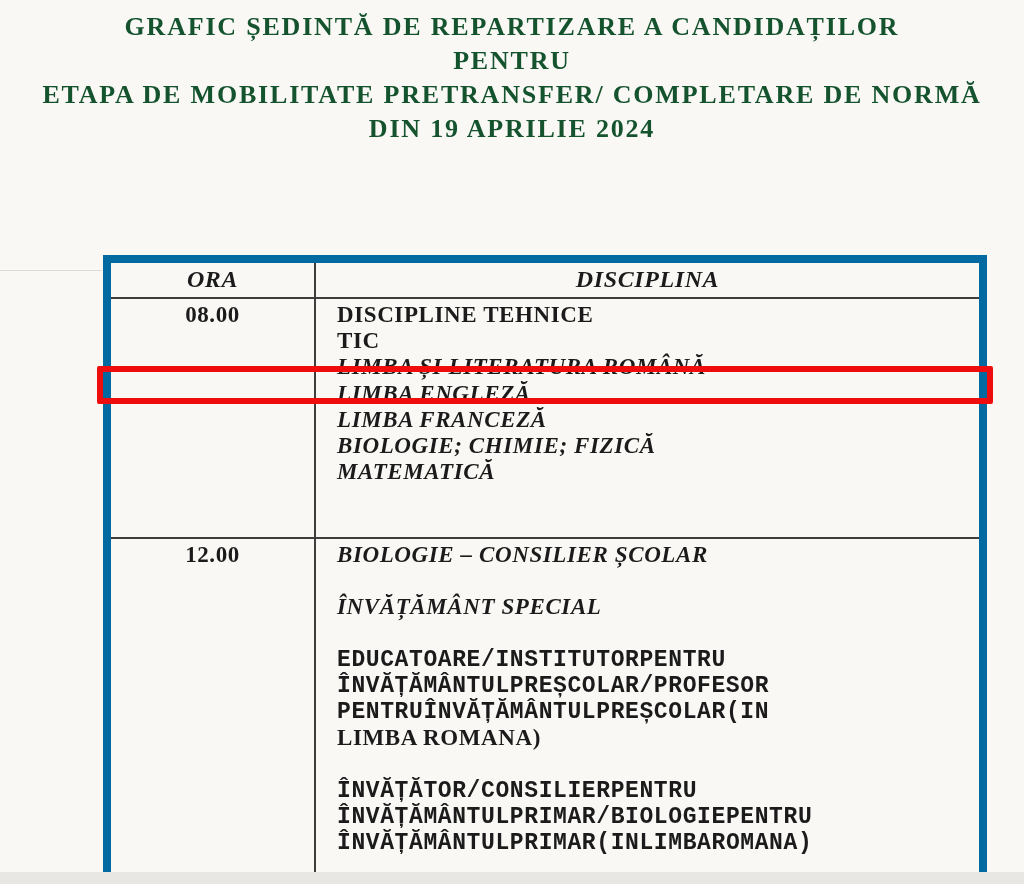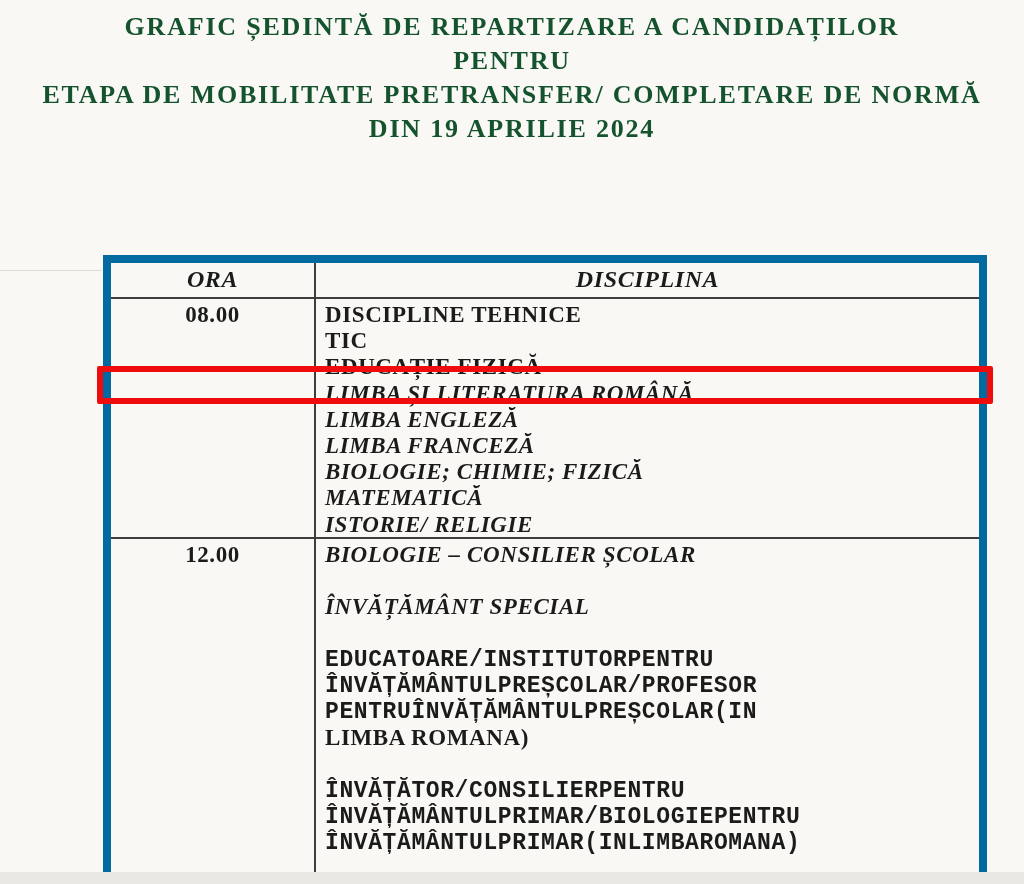--- a/index.html
+++ b/index.html
@@ -49,21 +49,21 @@
     text-align: center;
     line-height: 33px;
     font-size: 24px;
   }
   .timecell {
     text-align: center;
     padding-top: 3px;
     line-height: 26.2px;
   }
   .bodycell { padding: 3px 5px 0 9px; }
-  .ln { height: 26.2px; line-height: 26.2px; white-space: nowrap; }
+  .ln { height: 26.2px; line-height: 26.2px; white-space: nowrap; margin-left: 12px; }
   .it { font-style: italic; }
   .just { display: flex; justify-content: flex-start; font-family: Liberation Mono, monospace; }
   .blank { }
 
   
   .highlight-box {
     position: absolute;
     left: 97px; top: 366px;
     width: 896px; height: 38px;
     box-sizing: border-box;
@@ -91,27 +91,25 @@
 
     <div class="cell head col1 rowline">ORA</div>
     <div class="cell head rowline">DISCIPLINA</div>
 
     <div class="cell timecell col1 rowline">
       <span>08.00</span>
     </div>
     <div class="cell bodycell rowline">
       <div class="ln">DISCIPLINE TEHNICE</div>
       <div class="ln">TIC</div>
-      <div class="ln">EDUCAȚIE FIZICĂ</div>
       <div class="ln it">LIMBA ȘI LITERATURA ROMÂNĂ</div>
       <div class="ln it">LIMBA ENGLEZĂ</div>
       <div class="ln it">LIMBA FRANCEZĂ</div>
       <div class="ln it">BIOLOGIE; CHIMIE; FIZICĂ</div>
       <div class="ln it">MATEMATICĂ</div>
-      <div class="ln it">ISTORIE/ RELIGIE</div>
     </div>
 
     <div class="cell timecell col1">
       <span>12.00</span>
     </div>
     <div class="cell bodycell">
       <div class="ln it">BIOLOGIE – CONSILIER ȘCOLAR</div>
       <div class="ln blank"></div>
       <div class="ln it">ÎNVĂȚĂMÂNT SPECIAL</div>
       <div class="ln blank"></div>

